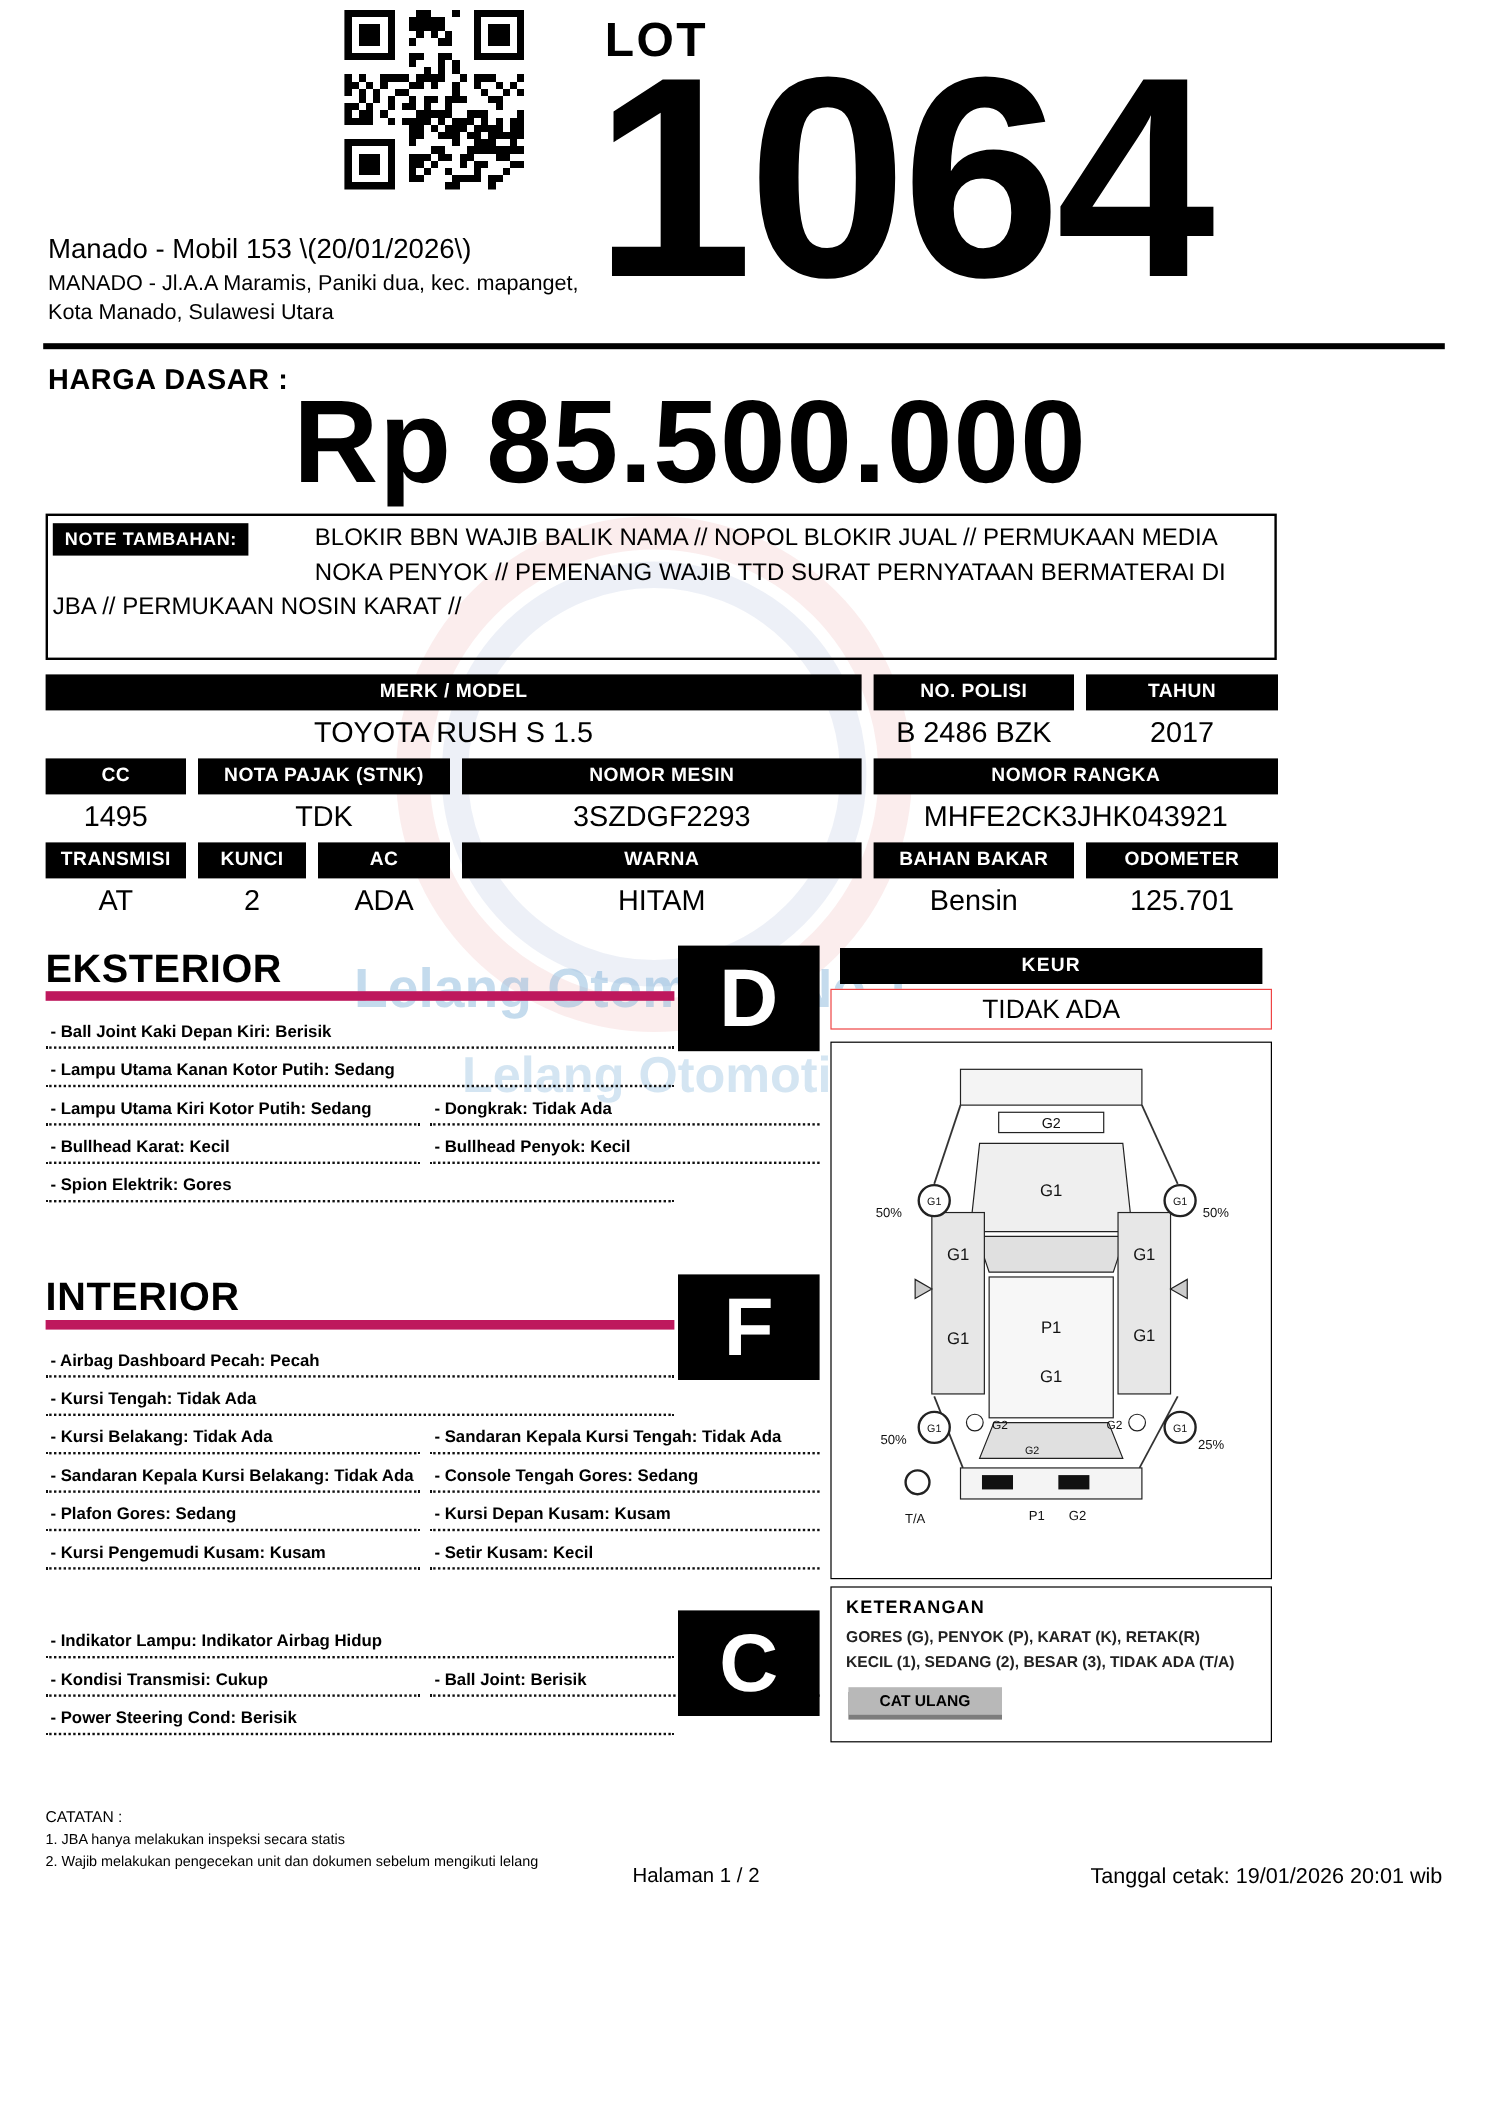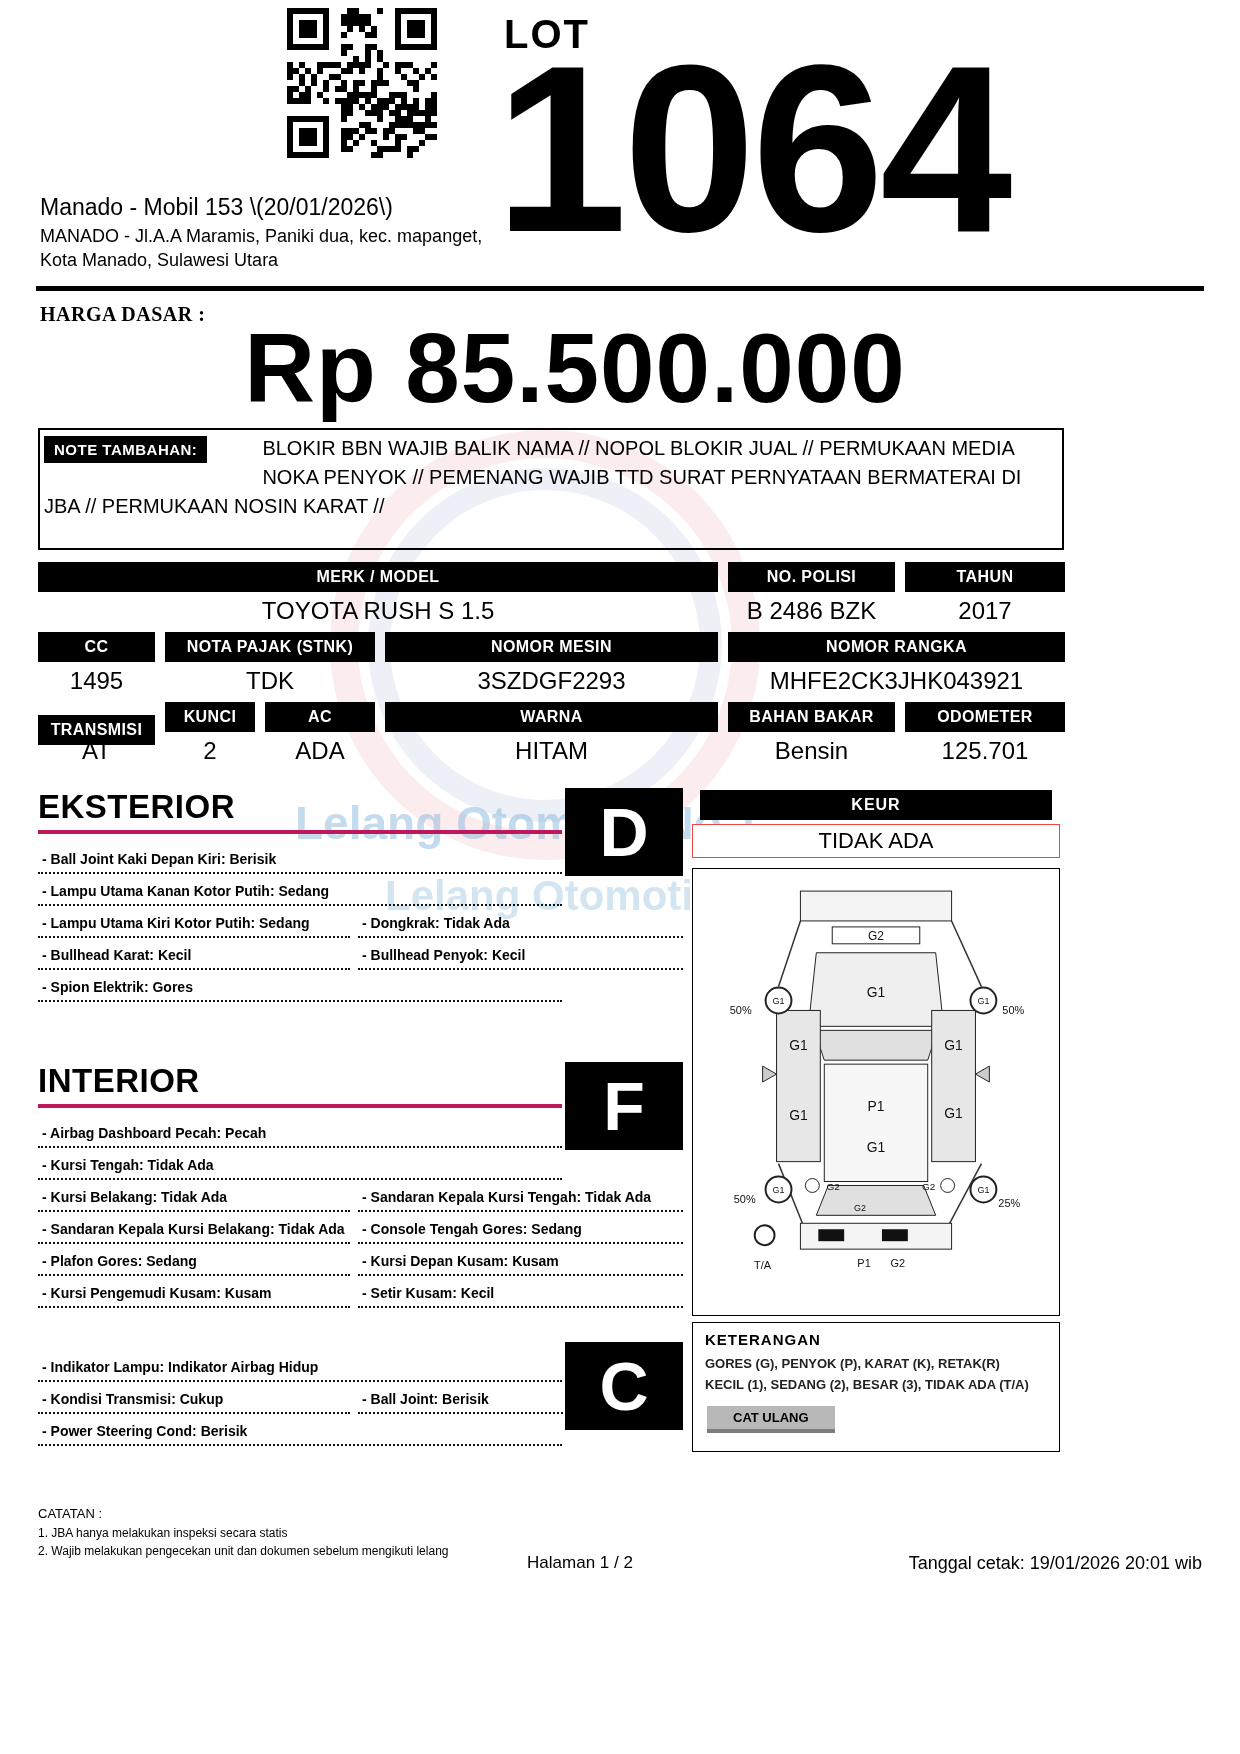--- a/index.html
+++ b/index.html
@@ -12,32 +12,32 @@
 
   
   .qr { position:absolute; left:287px; top:8px; width:150px; height:150px; }
   .lot-label { position:absolute; left:504px; top:12px; font-size:40px; font-weight:bold; letter-spacing:2px; }
   .lot-number { position:absolute; left:495px; top:40px; font-size:238px; font-weight:bold; line-height:0.92; letter-spacing:-4px; }
   .title { position:absolute; left:40px; top:194px; font-size:23px; }
   .addr1 { position:absolute; left:40px; top:226px; font-size:18px; }
   .addr2 { position:absolute; left:40px; top:250px; font-size:18px; }
   .rule { position:absolute; left:36px; top:286px; width:1168px; height:5px; background:#000; }
 
-  .harga-label { position:absolute; left:40px; top:303px; font-size:20px; font-weight:bold; letter-spacing:0.5px;font-family:Liberation Serif, serif; }
+  .harga-label { position:absolute; left:40px; top:303px; font-size:24px; font-weight:bold; letter-spacing:0.5px; }
   .price { position:absolute; left:20px; top:312px; width:1110px; text-align:center; font-size:98px; font-weight:bold; letter-spacing:1px; }
 
   .note-box { position:absolute; left:38px; top:428px; width:1026px; height:122px; border:2px solid #000; padding:4px 14px 4px 4px; }
   .note-chip { float:left; background:#000000; color:#fff; font-size:15px; font-weight:bold; padding:5px 10px; margin:2px 55px 6px 0; letter-spacing:0.5px; }
   .note-text { font-size:20px; line-height:1.45; }
 
   .hdr { position:absolute; height:30px; background:#000; color:#fff; font-weight:bold; font-size:16px; letter-spacing:0.4px; display:flex; align-items:center; justify-content:center; }
   .val { position:absolute; height:38px; font-size:24px; display:flex; align-items:center; justify-content:center; }
 
   .section { position:absolute; left:38px; width:645px; }
-  .sec-head { position:relative; height:46px; width:524px; border-bottom:4px solid #be185d; }
+  .sec-head { position:relative; height:46px; width:524px; border-bottom:8px solid #be185d; }
   .sec-title { font-size:33px; font-weight:bold; letter-spacing:0.5px; }
   .grade-box { position:absolute; left:527px; top:0; width:118px; height:88px; background:#000; color:#fff; display:flex; align-items:center; justify-content:center; font-size:68px; font-weight:bold; }
   .rows { margin-top:8px; }
   .row { display:flex; }
   .cell { border-bottom:2px dotted #111; padding:9px 2px 5px 4px; font-size:14px; font-weight:bold; white-space:nowrap; overflow:visible; }
   .cell.single { width:524px; }
   .cell.l { width:312px; }
   .cell.r { flex:1; margin-left:8px; }
 
   .keur-bar { position:absolute; left:700px; top:790px; width:352px; height:30px; background:#000; color:#fff; font-weight:bold; font-size:16px; letter-spacing:1px; display:flex; align-items:center; justify-content:center; }
@@ -299,21 +299,21 @@
 
   <div class="hdr" style="left:38px; top:632px; width:117px;">CC</div>
   <div class="hdr" style="left:165px; top:632px; width:210px;">NOTA PAJAK (STNK)</div>
   <div class="hdr" style="left:385px; top:632px; width:333px;">NOMOR MESIN</div>
   <div class="hdr" style="left:728px; top:632px; width:337px;">NOMOR RANGKA</div>
   <div class="val" style="left:38px; top:662px; width:117px;">1495</div>
   <div class="val" style="left:165px; top:662px; width:210px;">TDK</div>
   <div class="val" style="left:385px; top:662px; width:333px;">3SZDGF2293</div>
   <div class="val" style="left:728px; top:662px; width:337px;">MHFE2CK3JHK043921</div>
 
-  <div class="hdr" style="left:38px; top:702px; width:117px;margin-top:13px;">TRANSMISI</div>
+  <div class="hdr" style="left:38px; top:702px; width:117px;">TRANSMISI</div>
   <div class="hdr" style="left:165px; top:702px; width:90px;">KUNCI</div>
   <div class="hdr" style="left:265px; top:702px; width:110px;">AC</div>
   <div class="hdr" style="left:385px; top:702px; width:333px;">WARNA</div>
   <div class="hdr" style="left:728px; top:702px; width:167px;">BAHAN BAKAR</div>
   <div class="hdr" style="left:905px; top:702px; width:160px;">ODOMETER</div>
   <div class="val" style="left:38px; top:732px; width:117px;">AT</div>
   <div class="val" style="left:165px; top:732px; width:90px;">2</div>
   <div class="val" style="left:265px; top:732px; width:110px;">ADA</div>
   <div class="val" style="left:385px; top:732px; width:333px;">HITAM</div>
   <div class="val" style="left:728px; top:732px; width:167px;">Bensin</div>

